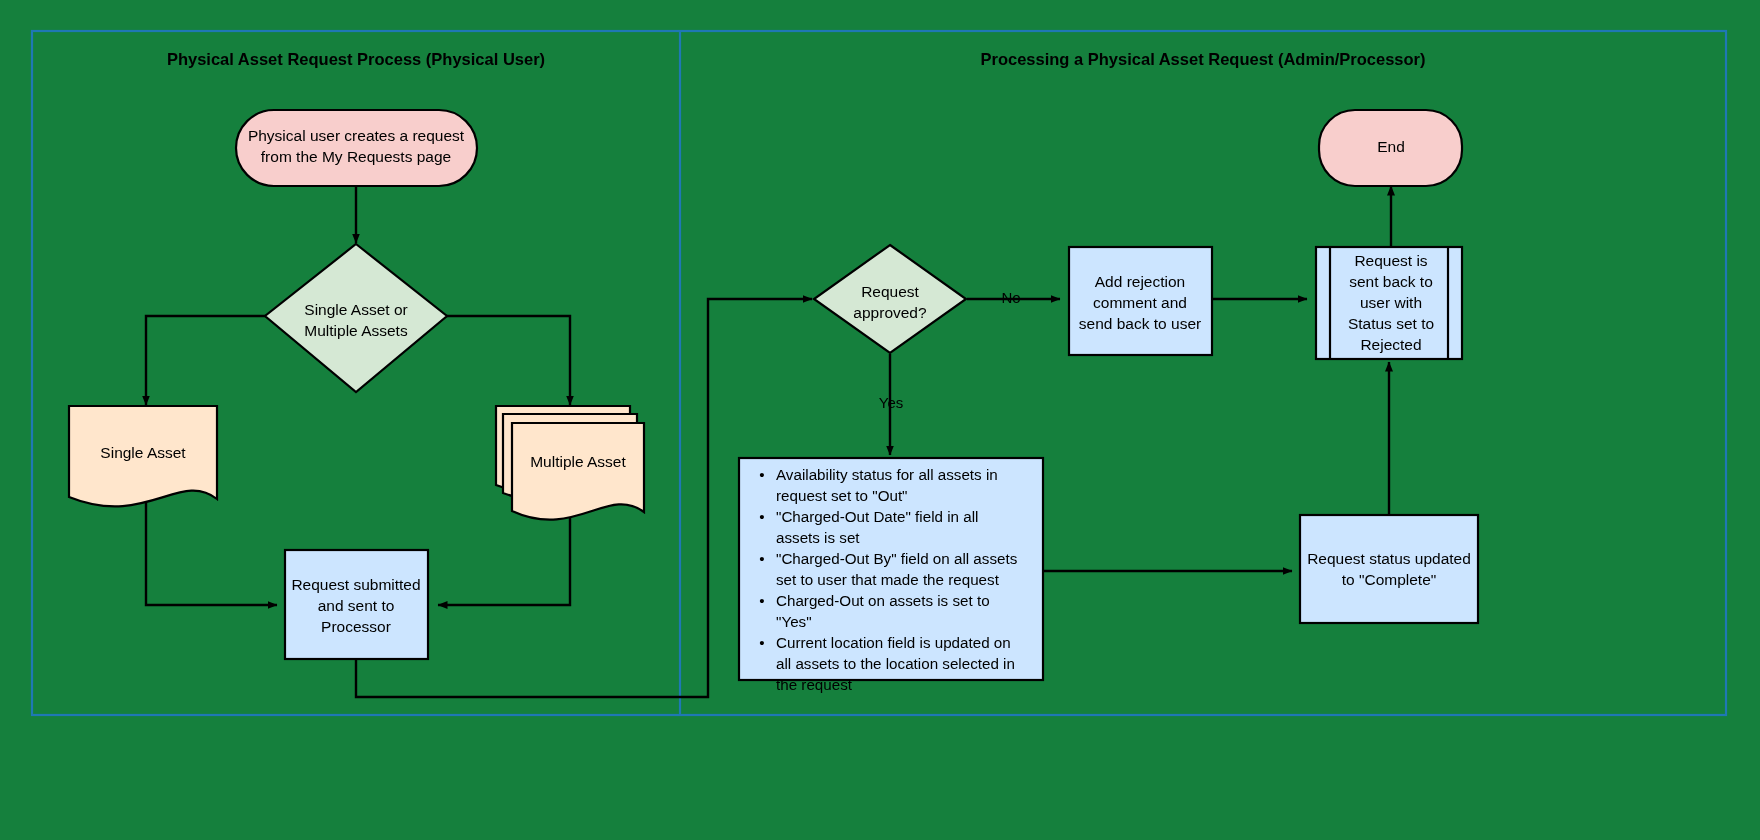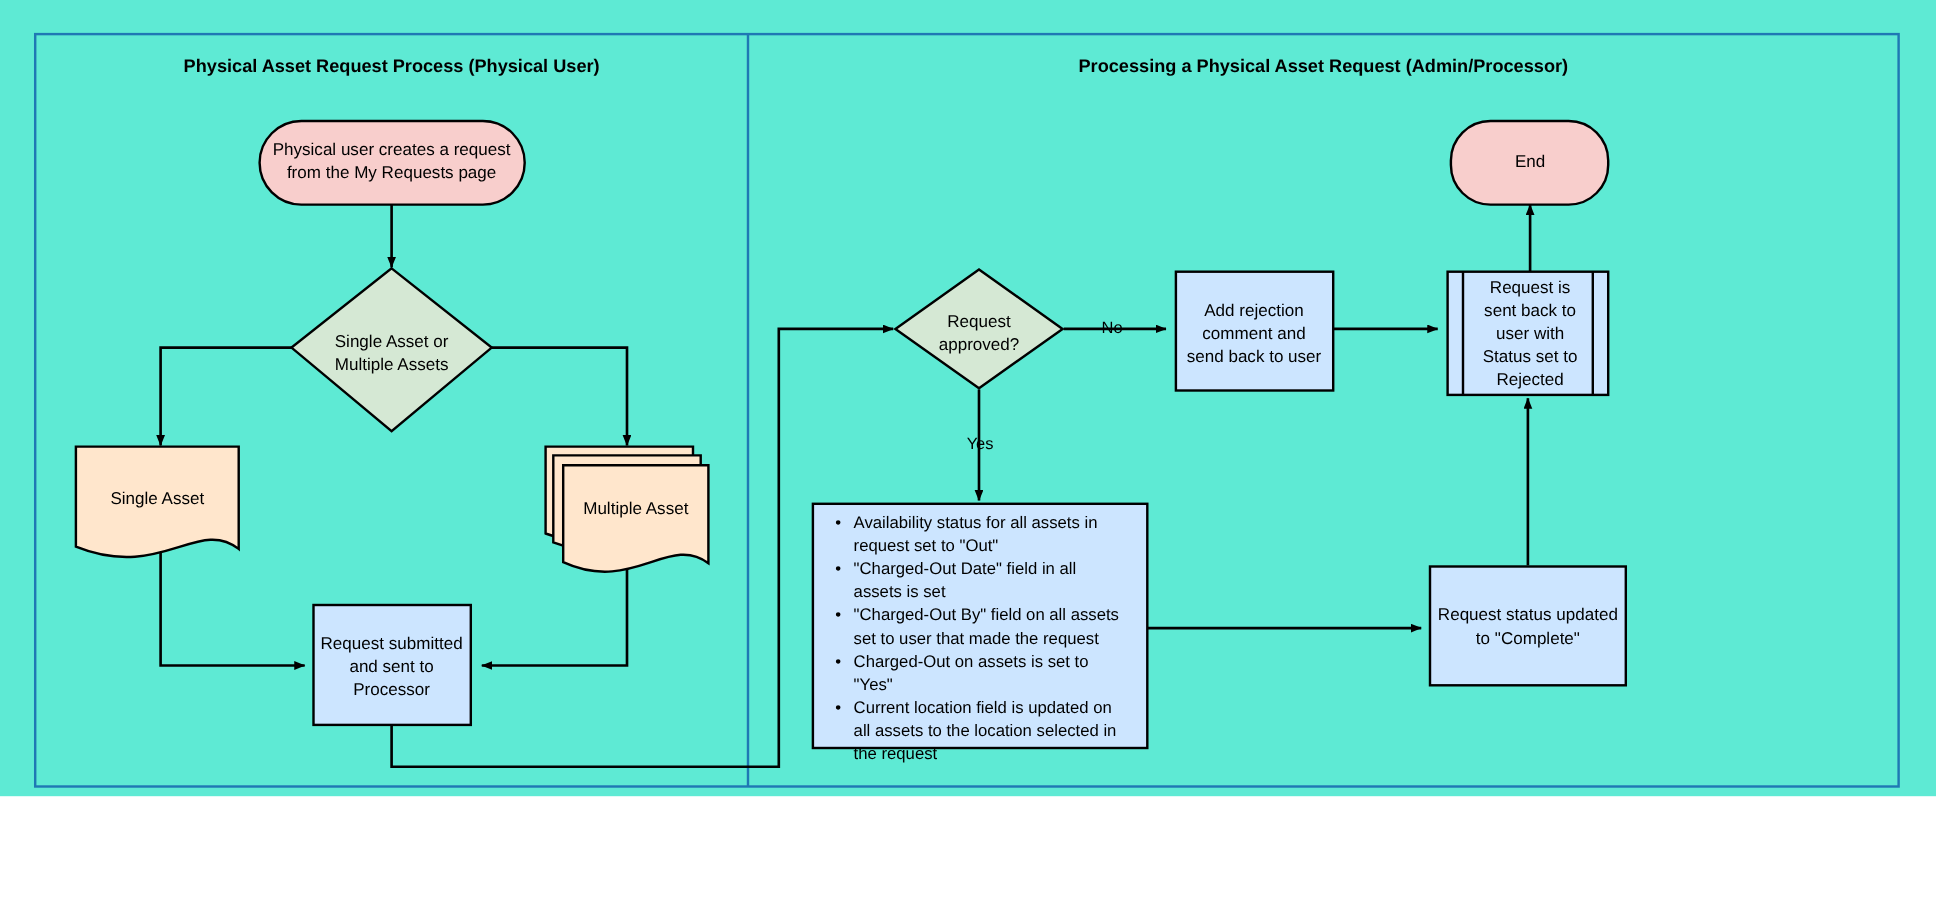--- a/index.html
+++ b/index.html
@@ -4,22 +4,22 @@
 <style>
   html, body {
     margin: 0;
     padding: 0;
     background: #ffffff;
     font-family: "Liberation Sans", sans-serif;
   }
   #canvas {
     position: relative;
     width: 1760px;
-    height: 724px;
-    background: #5eead4;
+    height: 840px;
+    background: #15803d;
     overflow: hidden;
   }
   svg#flow {
     position: absolute;
     left: 0;
     top: 0;
     width: 1760px;
     height: 840px;
   }
   .shape-fill-start { fill: #f8cecc; }

